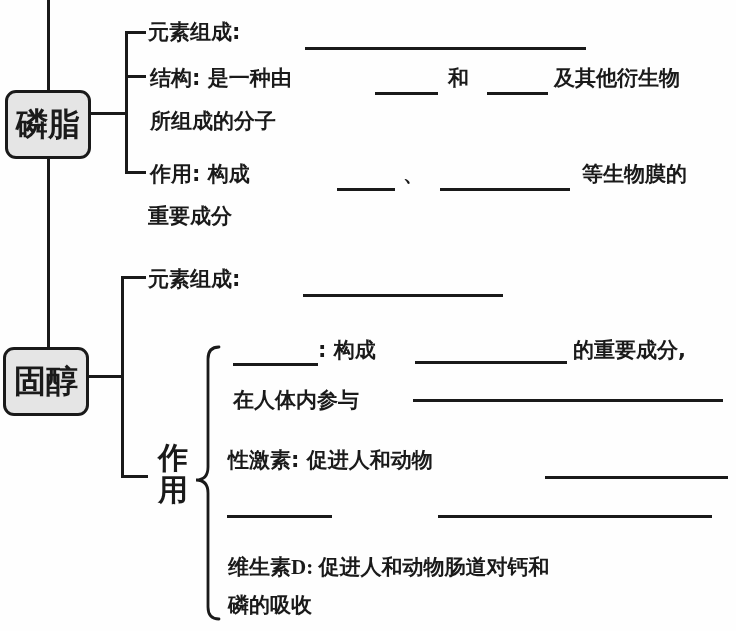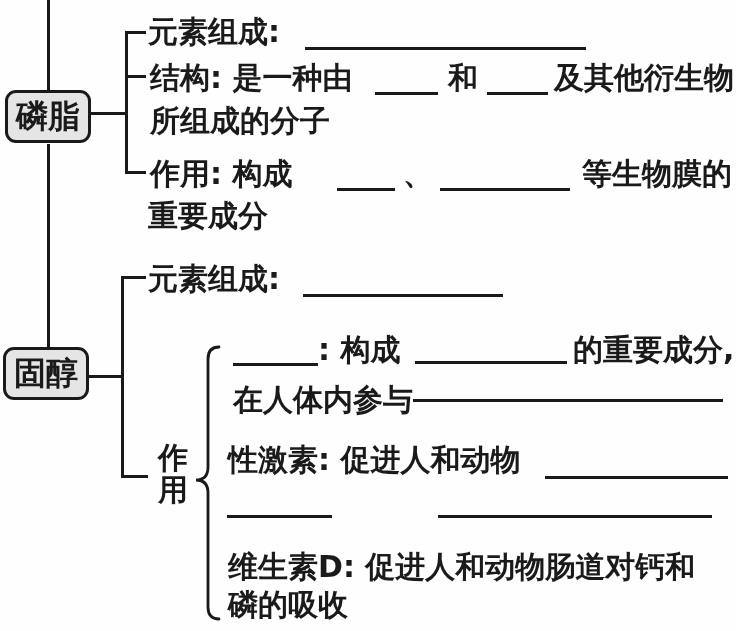--- a/index.html
+++ b/index.html
@@ -7,39 +7,39 @@
     position: relative;
     width: 736px;
     height: 631px;
     background: #fefefe;
     font-family: "DejaVu Sans", sans-serif;
     color: #1a1a1a;
     overflow: hidden;
   }
   .seg {
     position: absolute;
-    font-size: 30px;
+    font-size: 21px;
     font-weight: 700;
     line-height: 34px;
     white-space: nowrap;
     letter-spacing: 0px;
   }
   .blank {
     position: absolute;
     height: 0;
     border-bottom: 3px solid #1a1a1a;
   }
   .tline {
     position: absolute;
     background: #1a1a1a;
   }
   .node {
     position: absolute;
     width: 86px;
-    height: 53px;
+    height: 69px;
     box-sizing: border-box;
     background: #e5e5e5;
     border: 3px solid #1a1a1a;
     border-radius: 11px;
     display: flex;
     align-items: center;
     justify-content: center;
     font-size: 32px;
     font-weight: 700;
     z-index: 2;
@@ -117,16 +117,16 @@
   <div class="blank" style="left:415px; top:361px; width:152px;"></div>
   <span class="seg" style="left:573px; top:333px;text-align:center;">的重要成分,</span>
   <span class="seg" style="left:233px; top:372px;margin-top:11px;">在人体内参与</span>
   <div class="blank" style="left:413px; top:399px; width:310px;"></div>
 
   <span class="seg" style="left:228px; top:443px;">性激素: 促进人和动物</span>
   <div class="blank" style="left:545px; top:476px; width:183px;"></div>
   <div class="blank" style="left:227px; top:515px; width:105px;"></div>
   <div class="blank" style="left:438px; top:515px; width:274px;"></div>
 
-  <span class="seg" style="left:228px; top:550px;">维生素D: 促进人和动物肠道对钙和</span>
+  <span class="seg" style="left:228px; top:550px;font-family:Liberation Serif, serif;">维生素D: 促进人和动物肠道对钙和</span>
   <span class="seg" style="left:228px; top:588px;">磷的吸收</span>
 
 </div>
 
 </body></html>

